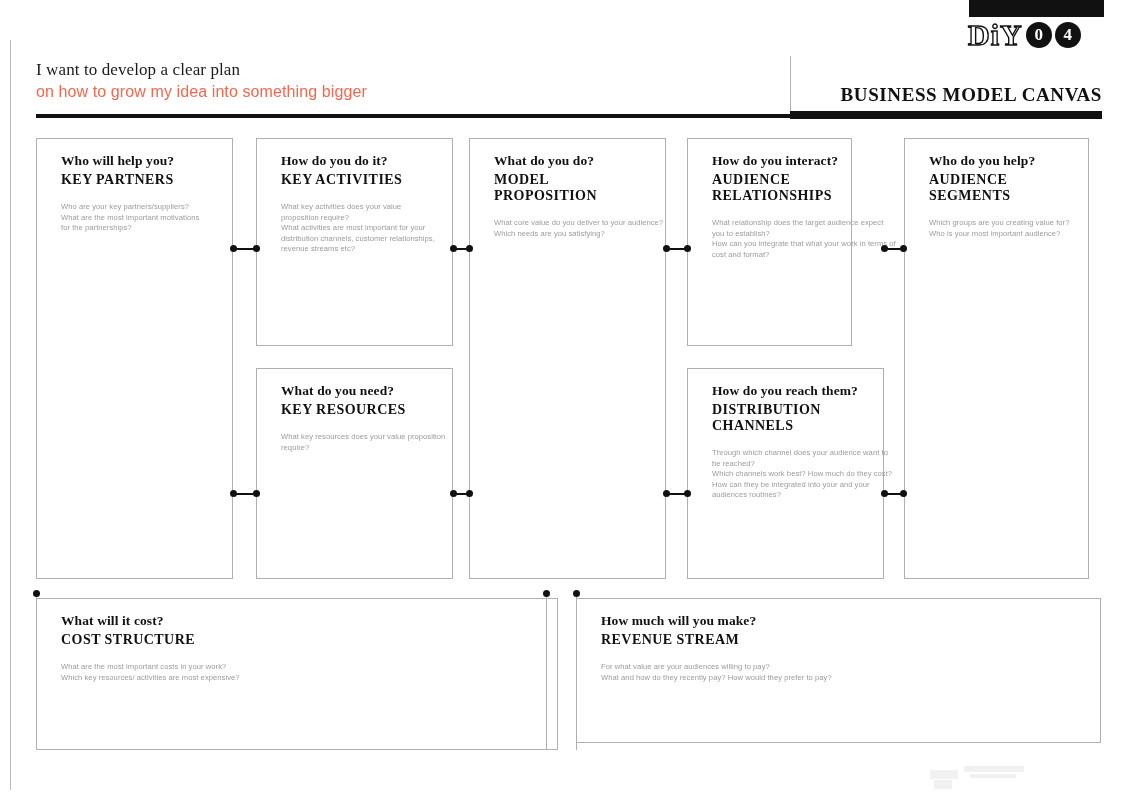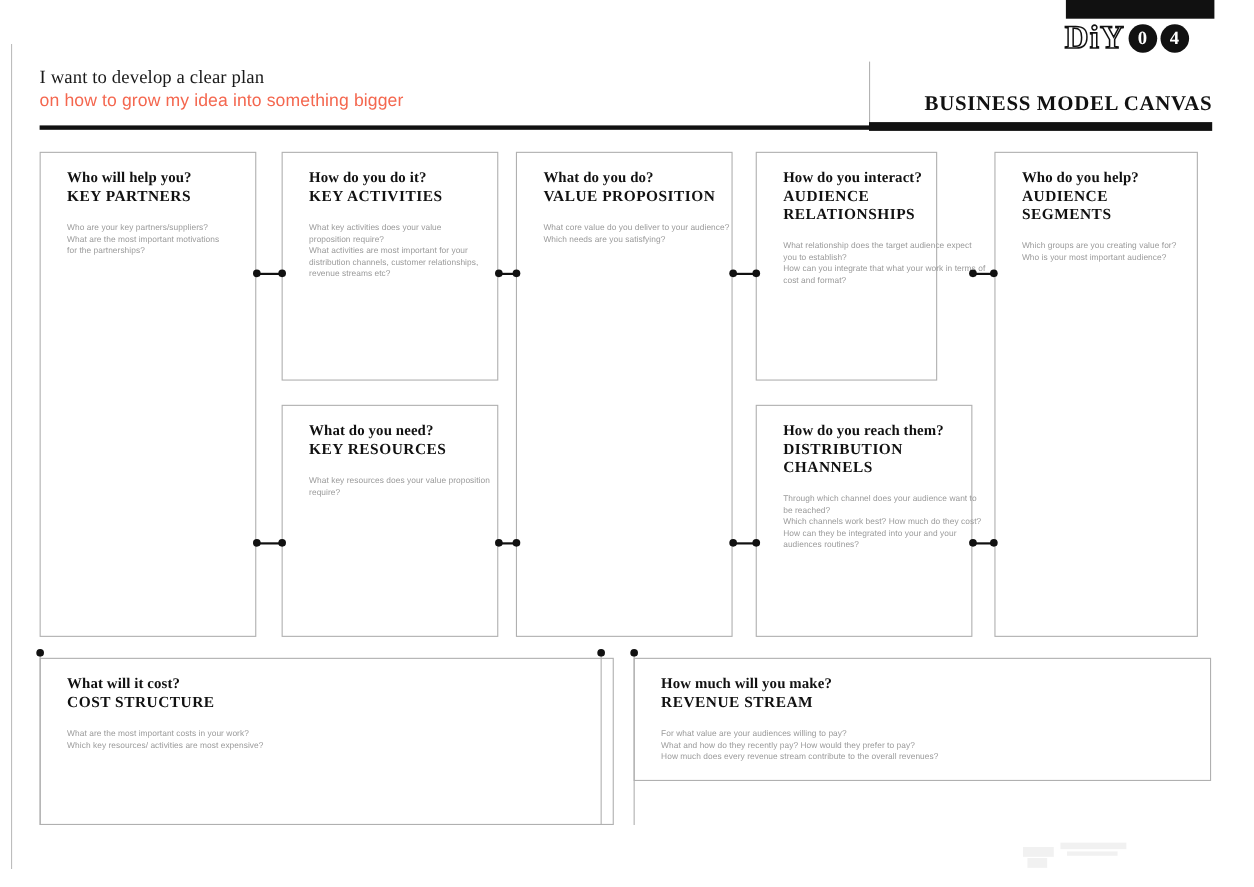--- a/index.html
+++ b/index.html
@@ -267,21 +267,21 @@
   <div class="b-title">What do you need?</div>
   <div class="b-sub">KEY RESOURCES</div>
   <div class="b-body">
     <div>What key resources does your value proposition</div>
     <div>require?</div>
   </div>
 </div>
 
 <div class="block" style="left:469px; top:138px; width:197px; height:441px;">
   <div class="b-title">What do you do?</div>
-  <div class="b-sub">VALUE PROPOSITION</div>
+  <div class="b-sub">MODEL PROPOSITION</div>
   <div class="b-body">
     <div>What core value do you deliver to your audience?</div>
     <div>Which needs are you satisfying?</div>
   </div>
 </div>
 
 <div class="block" style="left:687px; top:138px; width:165px; height:208px;">
   <div class="b-title">How do you interact?</div>
   <div class="b-sub">AUDIENCE RELATIONSHIPS</div>
   <div class="b-body">
@@ -315,27 +315,26 @@
 
 <div class="block" style="left:36px; top:598px; width:522px; height:152px;">
   <div class="b-title">What will it cost?</div>
   <div class="b-sub">COST STRUCTURE</div>
   <div class="b-body">
     <div>What are the most important costs in your work?</div>
     <div>Which key resources/ activities are most expensive?</div>
   </div>
 </div>
 
-<div class="block" style="left:576px; top:598px; width:525px; height:112px;">
+<div class="block" style="left:576px; top:598px; width:525px; height:145px;">
   <div class="b-title">How much will you make?</div>
   <div class="b-sub">REVENUE STREAM</div>
   <div class="b-body">
     <div>For what value are your audiences willing to pay?</div>
     <div>What and how do they recently pay? How would they prefer to pay?</div>
-    <div>How much does every revenue stream contribute to the overall revenues?</div>
   </div>
 </div>
 
 <div class="conn" style="left:230px; top:245px; width:30px;">
   <div class="bar"></div>
   <div class="dot l"></div>
   <div class="dot r"></div>
 </div>
 <div class="conn" style="left:450px; top:245px; width:23px;">
   <div class="bar"></div>

